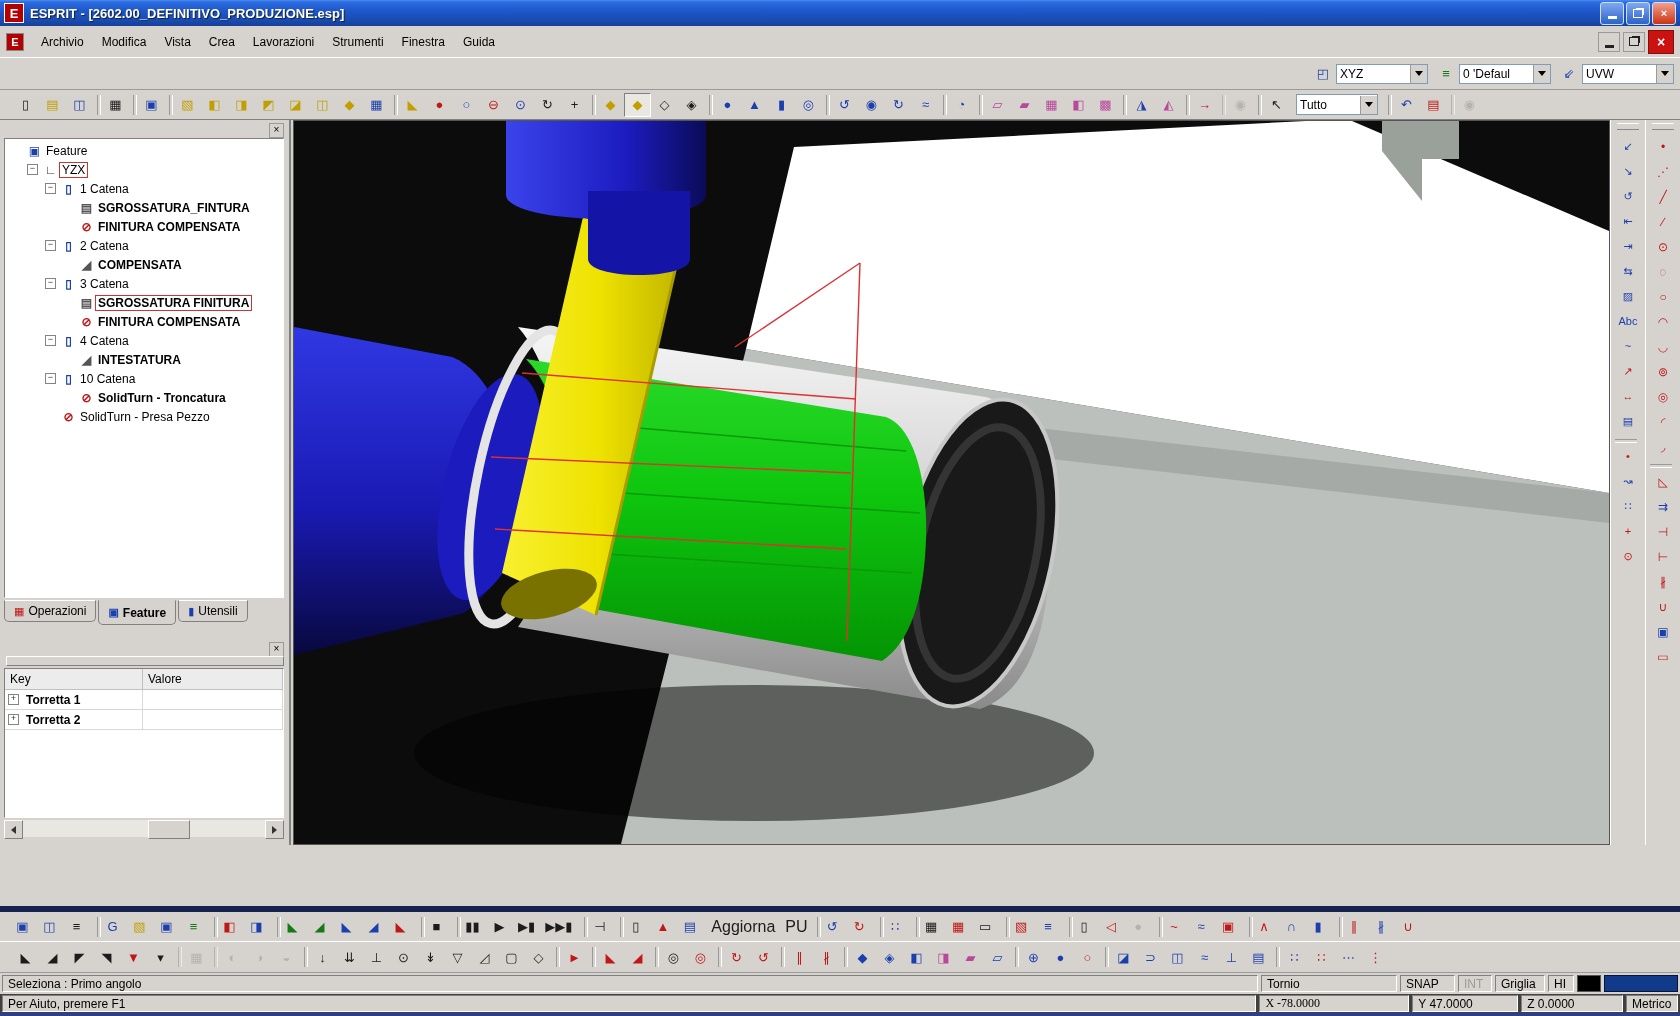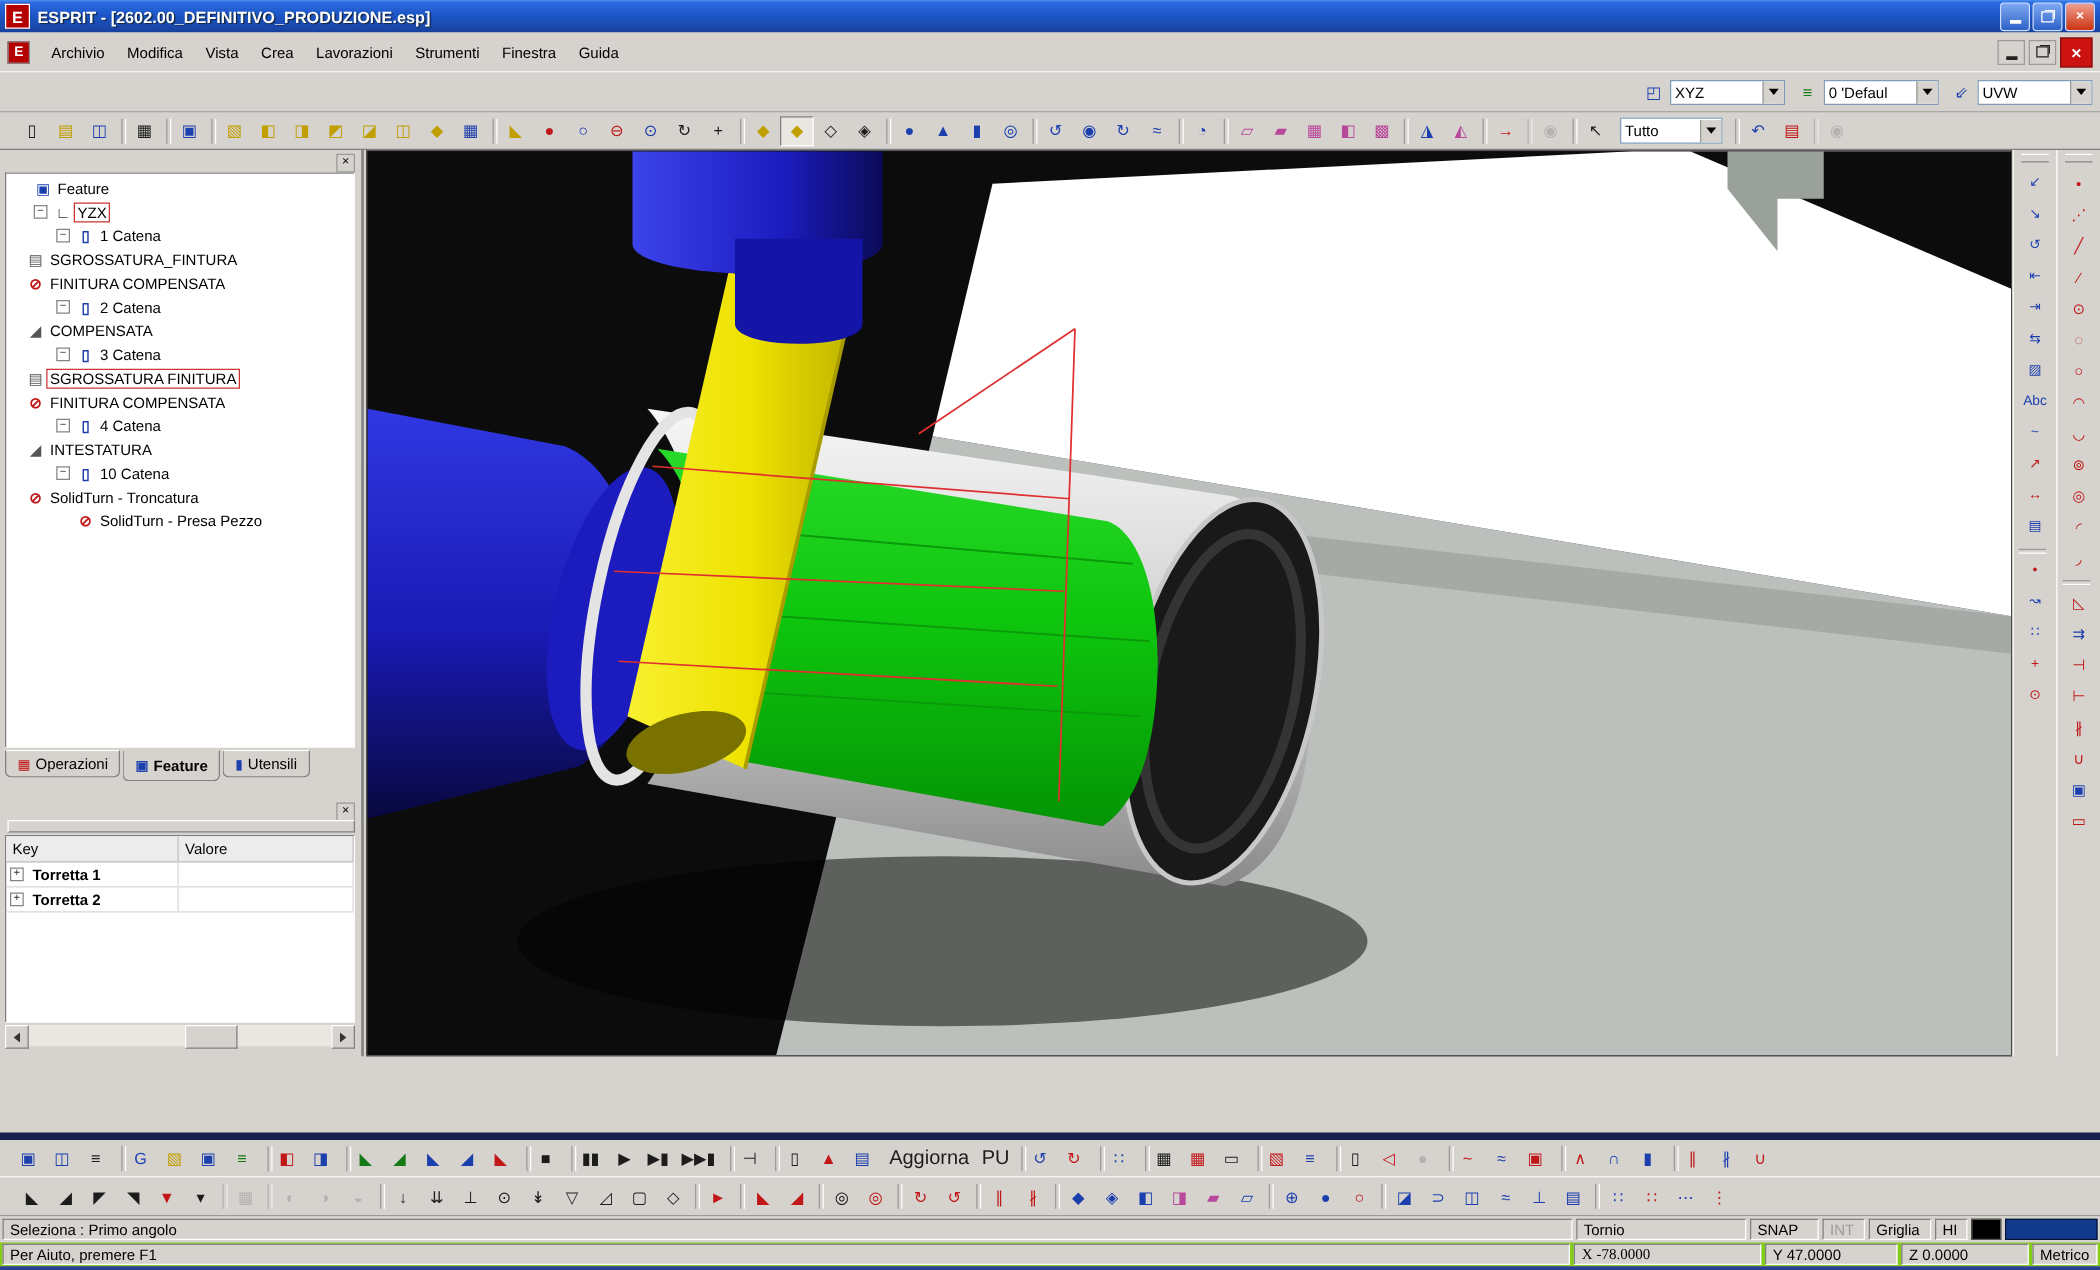--- a/index.html
+++ b/index.html
@@ -57,21 +57,21 @@
   [data-c="k"]{color:#1c1c1c;} [data-c="m"]{color:#b8489c;} [data-c="gr"]{color:#157a15;} [data-c="g"]{color:#9a9a9a;}
   .sel-combo{width:82px;height:21px;margin:0 6px;}
   
   .left-panel{left:0;top:120px;width:291px;height:725px;background:#d6d3ce;border-right:2px solid #808080;box-sizing:border-box;}
   .panel-close{position:absolute;width:13px;height:13px;border:1px solid #9a9a9a;background:#d6d3ce;
      font-size:10px;line-height:11px;text-align:center;}
   .tree-box{position:absolute;left:4px;top:18px;width:280px;height:460px;background:#fff;
      border:1px solid;border-color:#808080 #fff #fff #808080;overflow:hidden;padding-top:2px;box-sizing:border-box;}
   .trow{height:19px;display:flex;align-items:center;white-space:nowrap;}
   .trow[data-level="0"]{padding-left:6px;} .trow[data-level="1"]{padding-left:22px;}
-  .trow[data-level="2"]{padding-left:40px;} .trow[data-level="3"]{}
+  .trow[data-level="2"]{padding-left:40px;} .trow[data-level="3"]{padding-left:58px;font-weight:bold;}
   .expbox{width:9px;height:9px;border:1px solid #848484;background:#fff;font-size:9px;line-height:7px;
      text-align:center;margin-right:4px;color:#333;flex:0 0 auto;}
   .expbox:empty{visibility:hidden;}
   .ticon{width:17px;text-align:center;font-size:12px;flex:0 0 auto;}
   .ticon[data-icon="feature-root-icon"]::before{content:"▣";color:#1c3fae;}
   .ticon[data-icon="axis-icon"]::before{content:"∟";color:#333;}
   .ticon[data-icon="chain-icon"]::before{content:"▯";color:#1c3fae;font-weight:bold;}
   .ticon[data-icon="mill-icon"]::before{content:"▤";color:#555;}
   .ticon[data-icon="no-entry-icon"]::before{content:"⊘";color:#c01818;font-weight:bold;}
   .ticon[data-icon="lathe-icon"]::before{content:"◢";color:#555;}
@@ -114,21 +114,21 @@
   .rtcol .tb[data-sep="true"]{margin-left:0;margin-top:10px;}
   .rtcol .tb[data-sep="true"]::before{left:2px;top:-6px;height:2px;width:22px;border:none;
      border-top:1px solid #9a9a9a;border-bottom:1px solid #fff;}
   .vgrip{width:22px;height:5px;border-top:1px solid #fff;border-bottom:1px solid #888;margin-bottom:4px;}
   
   .navy-strip{left:0;top:906px;width:1680px;height:6px;background:#17214d;}
   .simbar{left:0;top:912px;width:1680px;height:30px;border-bottom:1px solid #fff;padding-left:4px;}
   .machbar{left:0;top:942px;width:1680px;height:31px;border-bottom:1px solid #9a9a9a;padding-left:4px;}
   
   .status1{left:0;top:973px;width:1680px;height:21px;background:#d6d3ce;display:flex;align-items:center;gap:3px;padding:0 2px;box-sizing:border-box;}
-  .status2{left:0;top:994px;width:1680px;height:19px;background:#84cc16;display:flex;align-items:center;gap:3px;padding:0 2px;box-sizing:border-box;}
+  .status2{left:0;top:994px;width:1680px;height:19px;background:#404040;display:flex;align-items:center;gap:3px;padding:0 2px;box-sizing:border-box;}
   .sfield{height:17px;border:1px solid;border-color:#808080 #fff #fff #808080;display:flex;align-items:center;
      padding:0 5px;box-sizing:border-box;background:#d6d3ce;white-space:nowrap;}
   .sfield.msg{width:1256px;}
   .sfield.machine{width:136px;} .sfield.snap{width:55px;} .sfield.int{width:34px;color:#9a9a9a;}
   .sfield.grid{width:50px;} .sfield.hi{width:26px;}
   .black-swatch{width:22px;height:15px;background:#000;border:1px solid #555;}
   .progress{flex:1;height:15px;background:#123a8a;border:1px solid #06143a;}
   .sfield.coordx{width:150px;font-family:Liberation Serif, serif;} .sfield.coordy{width:106px;} .sfield.coordz{width:102px;}
   .sfield.units{width:52px;margin-left:auto;}
   .bottom-edge{left:0;top:1013px;width:1680px;height:3px;background:#2a3f8f;}

